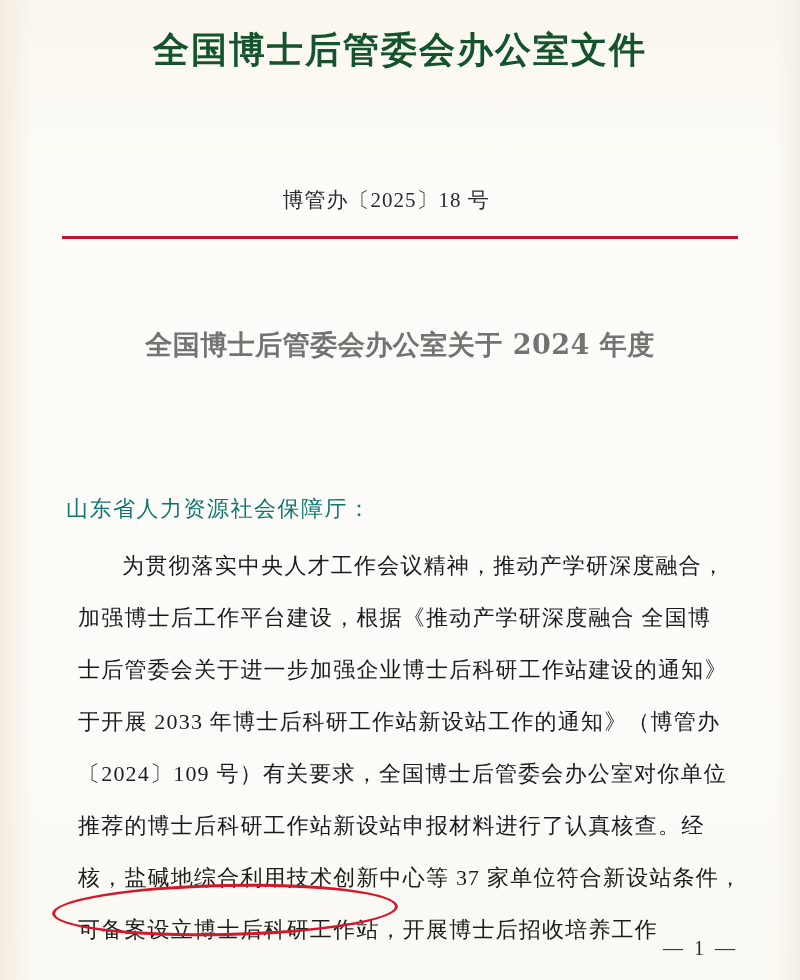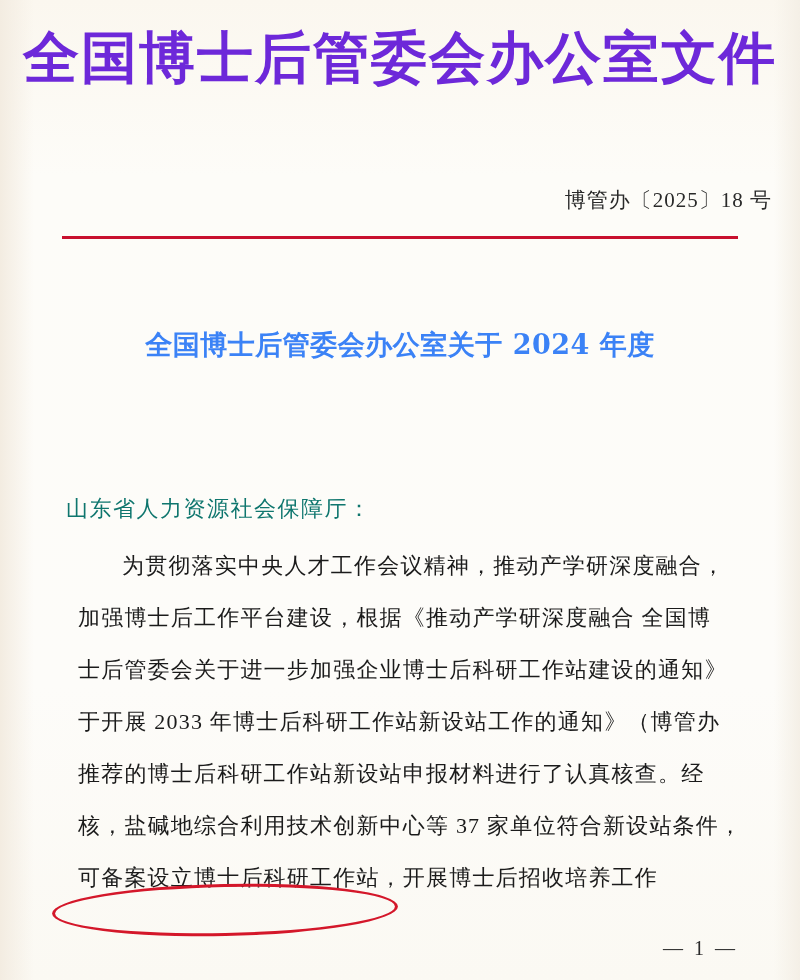--- a/index.html
+++ b/index.html
@@ -43,35 +43,35 @@
   }
 
   .masthead {
     position: absolute;
     top: 30px;
     left: 0;
     width: 800px;
     text-align: center;
   }
   .masthead-title {
-    color: #6d28d9;
-    font-family: Liberation Mono, monospace;
+    color: #14532d;
+    font-family: Liberation Serif, serif;
     font-weight: 700;
-    font-size: 56px;
+    font-size: 36px;
     letter-spacing: 2px;
     line-height: 1.15;
     white-space: nowrap;
   }
 
   .doc-number {
     position: absolute;
     top: 186px;
     left: 0;
     width: 772px;
-    text-align: right;
+    text-align: center;
     font-size: 21px;
     color: #2a2a2a;
     letter-spacing: 1px;
     font-family: "Liberation Serif", serif;
   }
 
   .red-rule {
     position: absolute;
     top: 236px;
     left: 62px;
@@ -83,21 +83,21 @@
   .doc-title {
     position: absolute;
     top: 320px;
     left: 100px;
     width: 600px;
     text-align: center;
     font-family: "DejaVu Serif", "Liberation Serif", serif;
     font-weight: 700;
     font-size: 27px;
     line-height: 1.85;
-    color: #3b82f6;
+    color: #737373;
     letter-spacing: 0.5px;
   }
   .doc-title .line {
     display: block;
     white-space: nowrap;
   }
 
   .recipient {
     position: absolute;
     top: 494px;
@@ -171,20 +171,21 @@
     <span class="line">全国博士后管委会办公室关于 2024 年度</span>
   </div>
 
   <div class="recipient">山东省人力资源社会保障厅：</div>
 
   <div class="body-text">
     <p>为贯彻落实中央人才工作会议精神，推动产学研深度融合，</p>
     <p class="cont">加强博士后工作平台建设，根据《推动产学研深度融合 全国博</p>
     <p class="cont">士后管委会关于进一步加强企业博士后科研工作站建设的通知》</p>
     <p class="cont">于开展 2033 年博士后科研工作站新设站工作的通知》（博管办</p>
+    <p class="cont">〔2024〕109 号）有关要求，全国博士后管委会办公室对你单位</p>
     <p class="cont">推荐的博士后科研工作站新设站申报材料进行了认真核查。经</p>
     <p class="cont">核，盐碱地综合利用技术创新中心等 37 家单位符合新设站条件，</p>
     <p class="cont">可备案设立博士后科研工作站，开展博士后招收培养工作</p>
   </div>
 
   <div class="highlight-ellipse"></div>
 
   <div class="page-number">— 1 —</div>
 </div>
 

